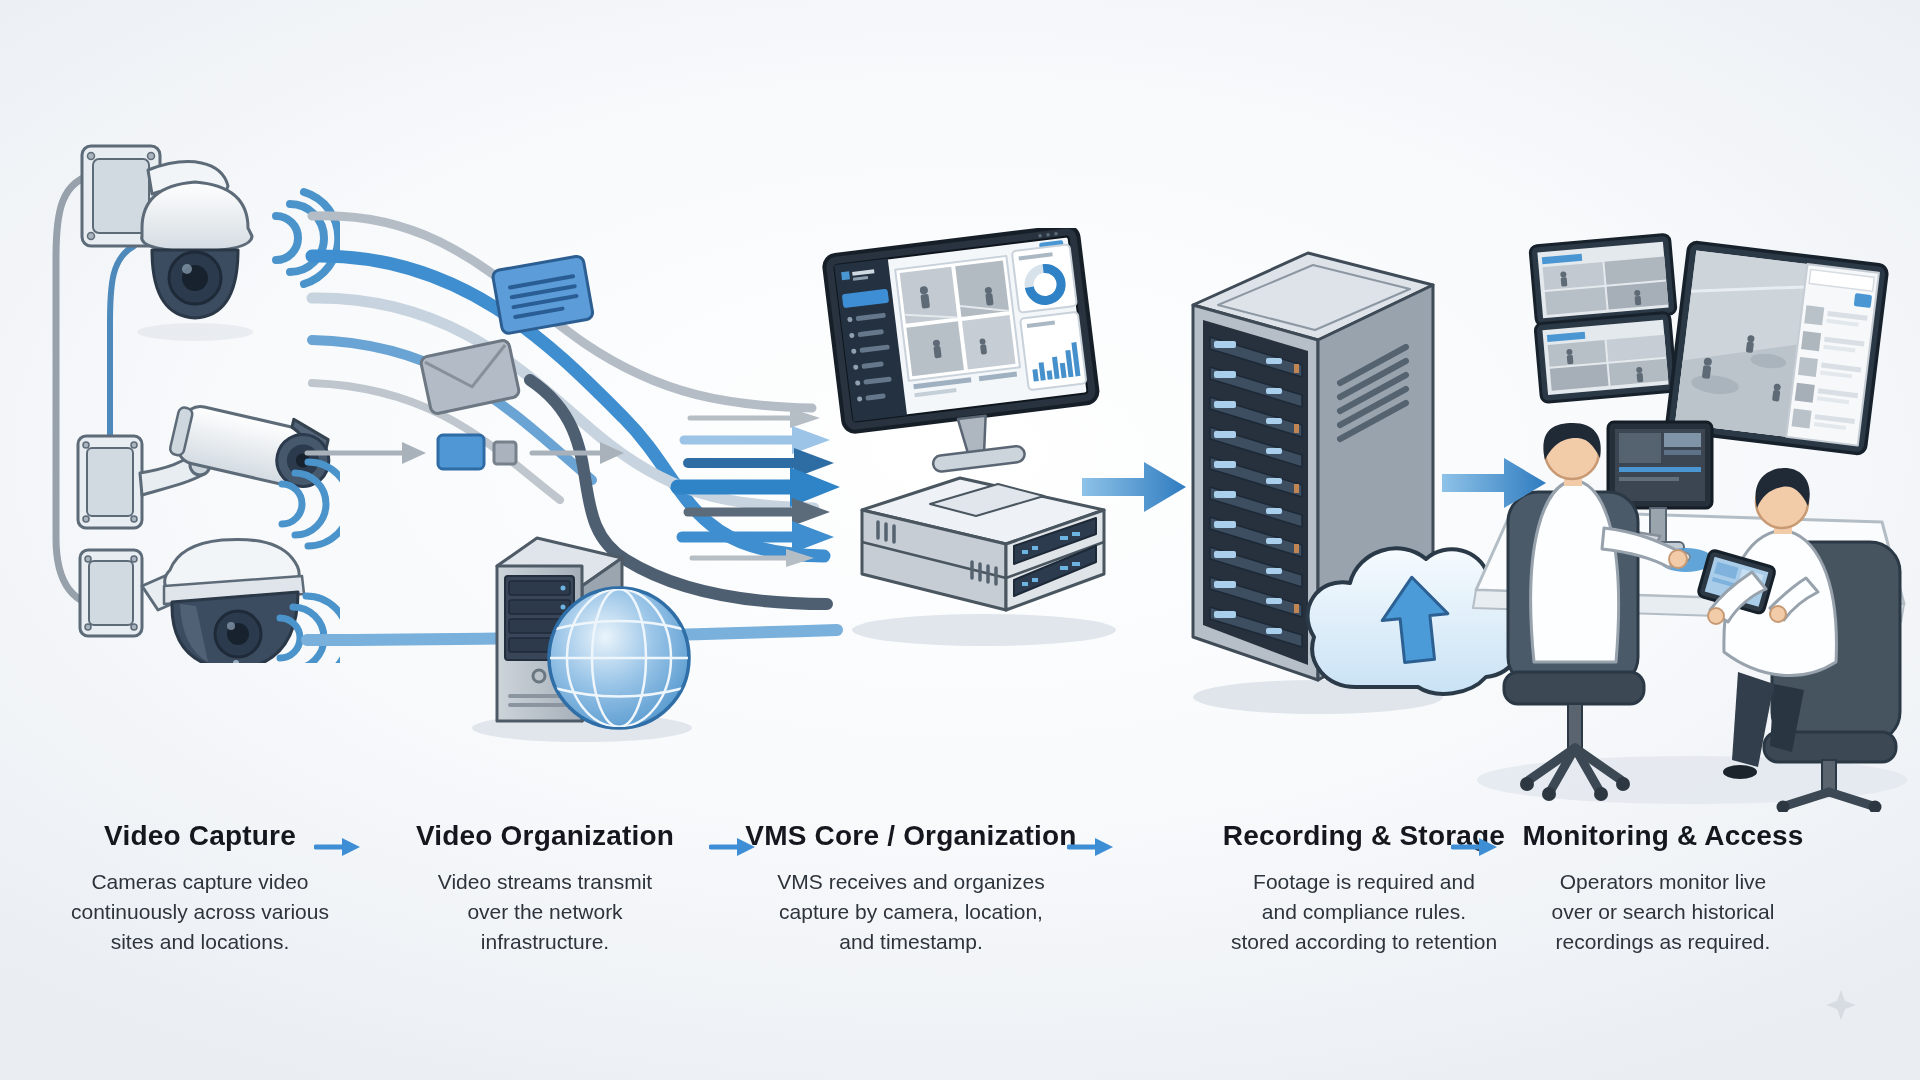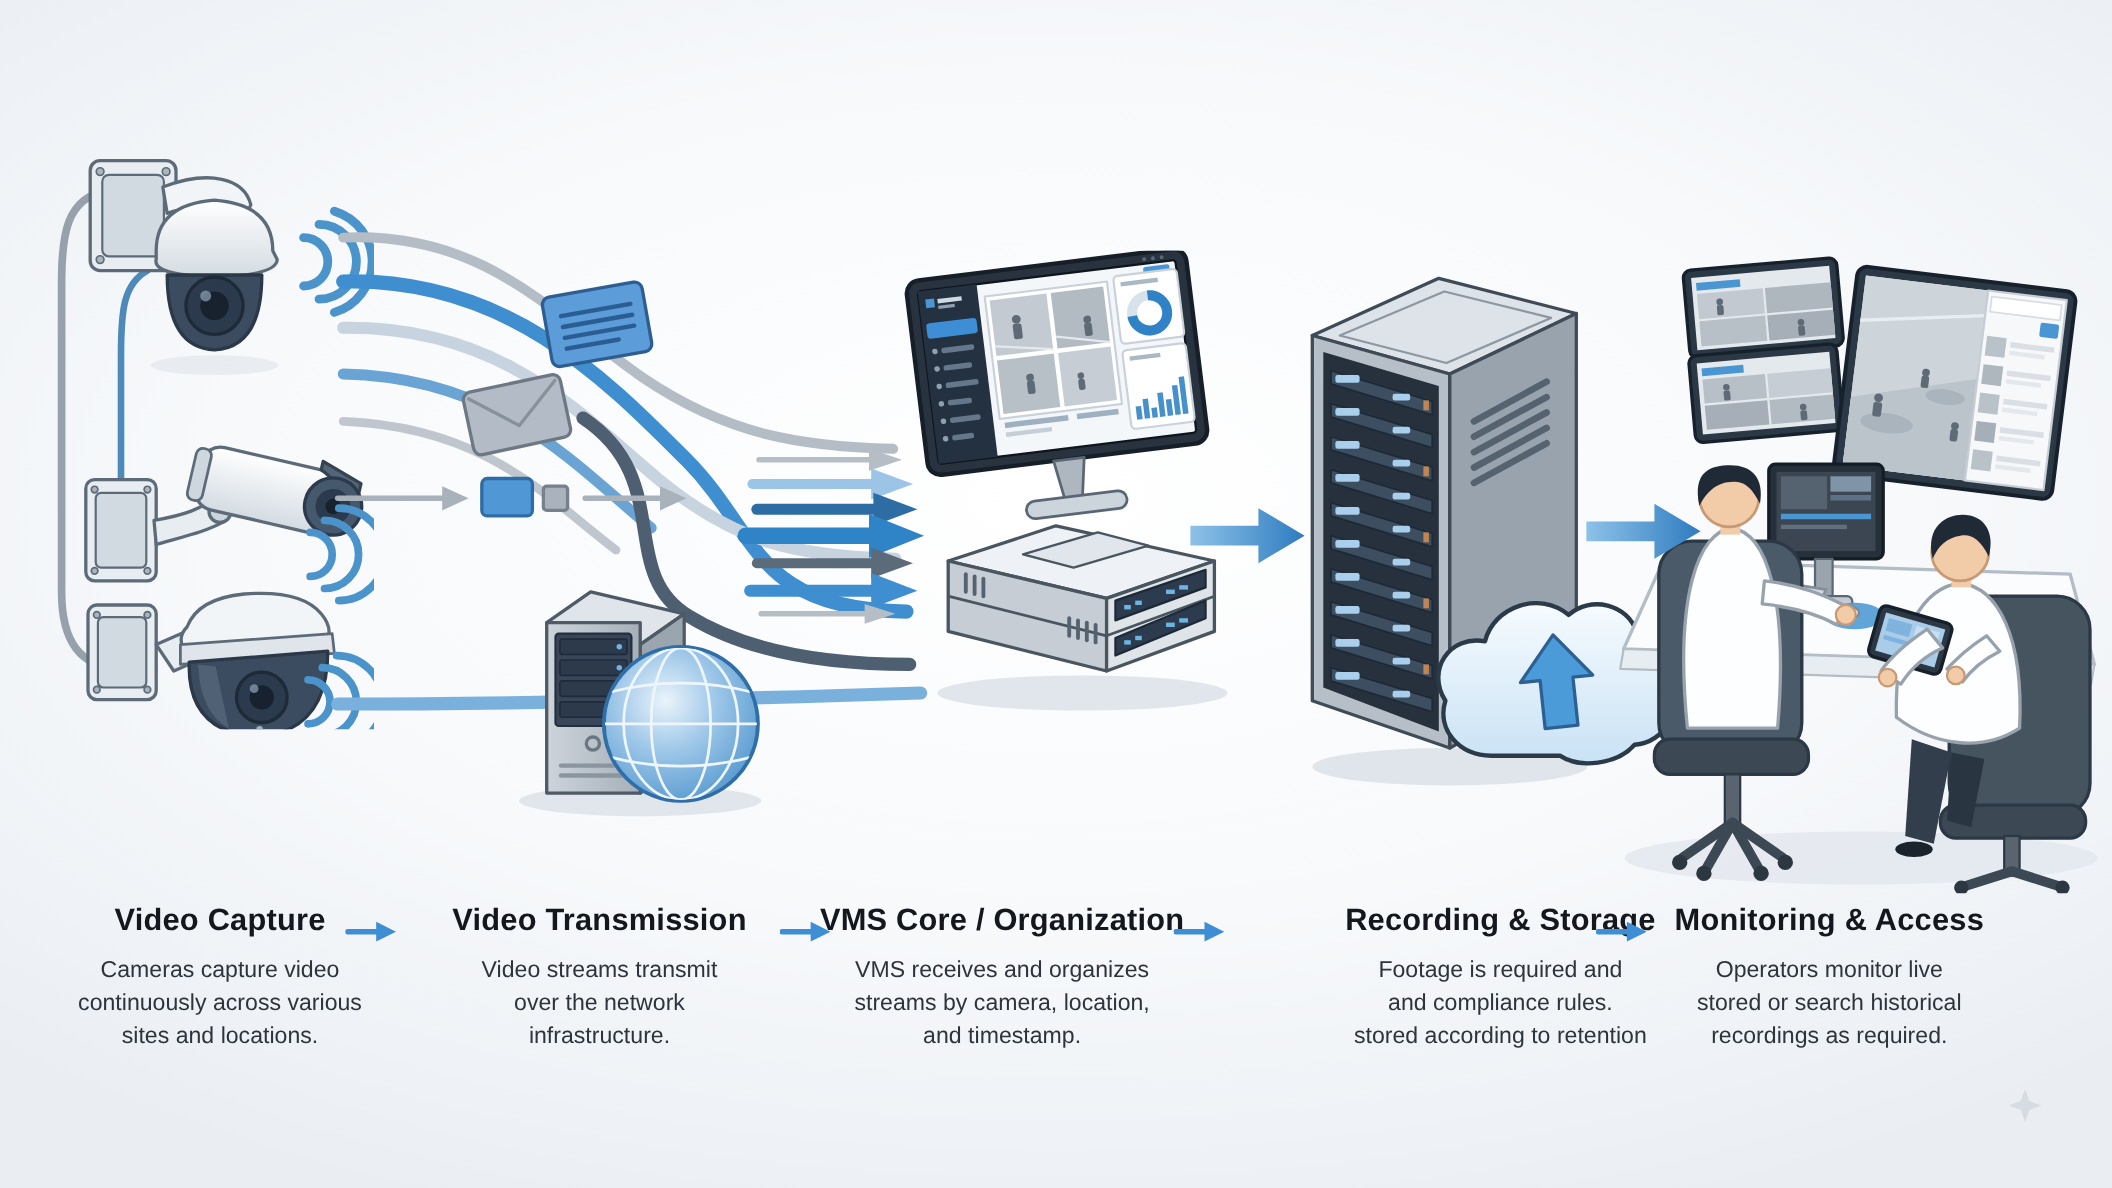--- a/index.html
+++ b/index.html
@@ -566,37 +566,37 @@
       <div>continuously across various</div>
       <div>sites and locations.</div>
     </div>
   </div>
   <svg class="label-arrow" style="left:314px" width="48" height="22" viewBox="0 0 48 22">
     <line x1="2" y1="11" x2="30" y2="11" stroke="#3e8ed6" stroke-width="5" stroke-linecap="round"></line>
     <polygon points="28,2 46,11 28,20" fill="#3e8ed6"></polygon>
   </svg>
 
   <div class="stage-label" style="left:385px;width:320px">
-    <h3>Video Transmission</h3>
+    <h3>Video Organization</h3>
     <div class="desc">
       <div>Video streams transmit</div>
       <div>over the network</div>
       <div>infrastructure.</div>
     </div>
   </div>
   <svg class="label-arrow" style="left:709px" width="48" height="22" viewBox="0 0 48 22">
     <line x1="2" y1="11" x2="30" y2="11" stroke="#3e8ed6" stroke-width="5" stroke-linecap="round"></line>
     <polygon points="28,2 46,11 28,20" fill="#3e8ed6"></polygon>
   </svg>
 
   <div class="stage-label" style="left:741px;width:340px">
     <h3>VMS Core / Organization</h3>
     <div class="desc">
       <div>VMS receives and organizes</div>
-      <div>streams by camera, location,</div>
+      <div>capture by camera, location,</div>
       <div>and timestamp.</div>
     </div>
   </div>
   <svg class="label-arrow" style="left:1067px" width="48" height="22" viewBox="0 0 48 22">
     <line x1="2" y1="11" x2="30" y2="11" stroke="#3e8ed6" stroke-width="5" stroke-linecap="round"></line>
     <polygon points="28,2 46,11 28,20" fill="#3e8ed6"></polygon>
   </svg>
 
   <div class="stage-label" style="left:1194px;width:340px">
     <h3>Recording &amp; Storage</h3>
@@ -608,21 +608,21 @@
   </div>
   <svg class="label-arrow" style="left:1451px" width="48" height="22" viewBox="0 0 48 22">
     <line x1="2" y1="11" x2="30" y2="11" stroke="#3e8ed6" stroke-width="5" stroke-linecap="round"></line>
     <polygon points="28,2 46,11 28,20" fill="#3e8ed6"></polygon>
   </svg>
 
   <div class="stage-label" style="left:1493px;width:340px">
     <h3>Monitoring &amp; Access</h3>
     <div class="desc">
       <div>Operators monitor live</div>
-      <div>stored or search historical</div>
+      <div>over or search historical</div>
       <div>recordings as required.</div>
     </div>
   </div>
 
   <svg class="illus" style="left:1826px;top:990px" width="30" height="30" viewBox="0 0 30 30">
     <path d="M15,0 L19,11 L30,15 L19,19 L15,30 L11,19 L0,15 L11,11 Z" fill="#d7dce2"></path>
   </svg>
 
 </div>
 

